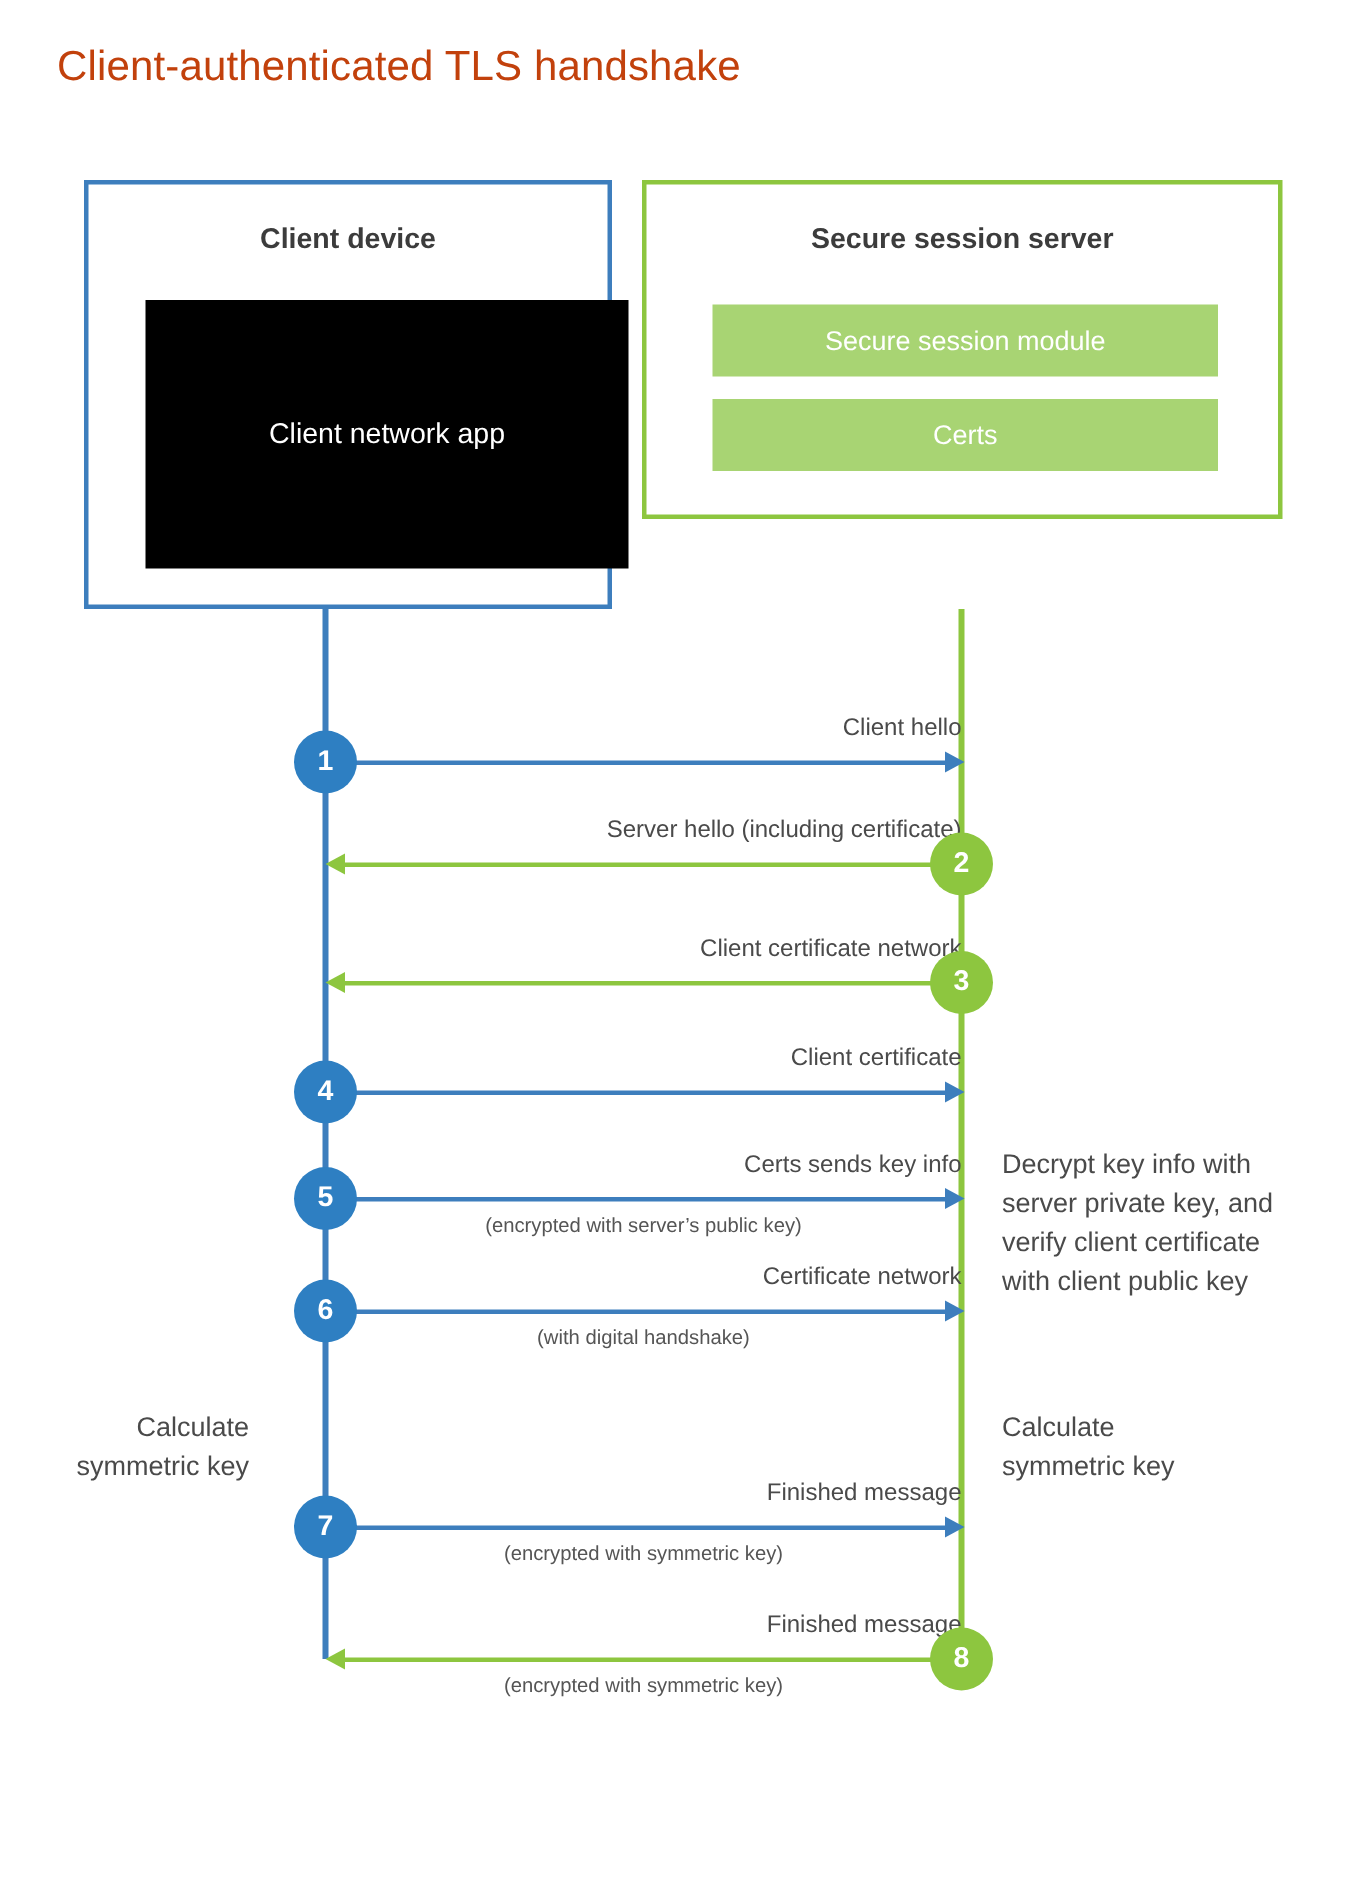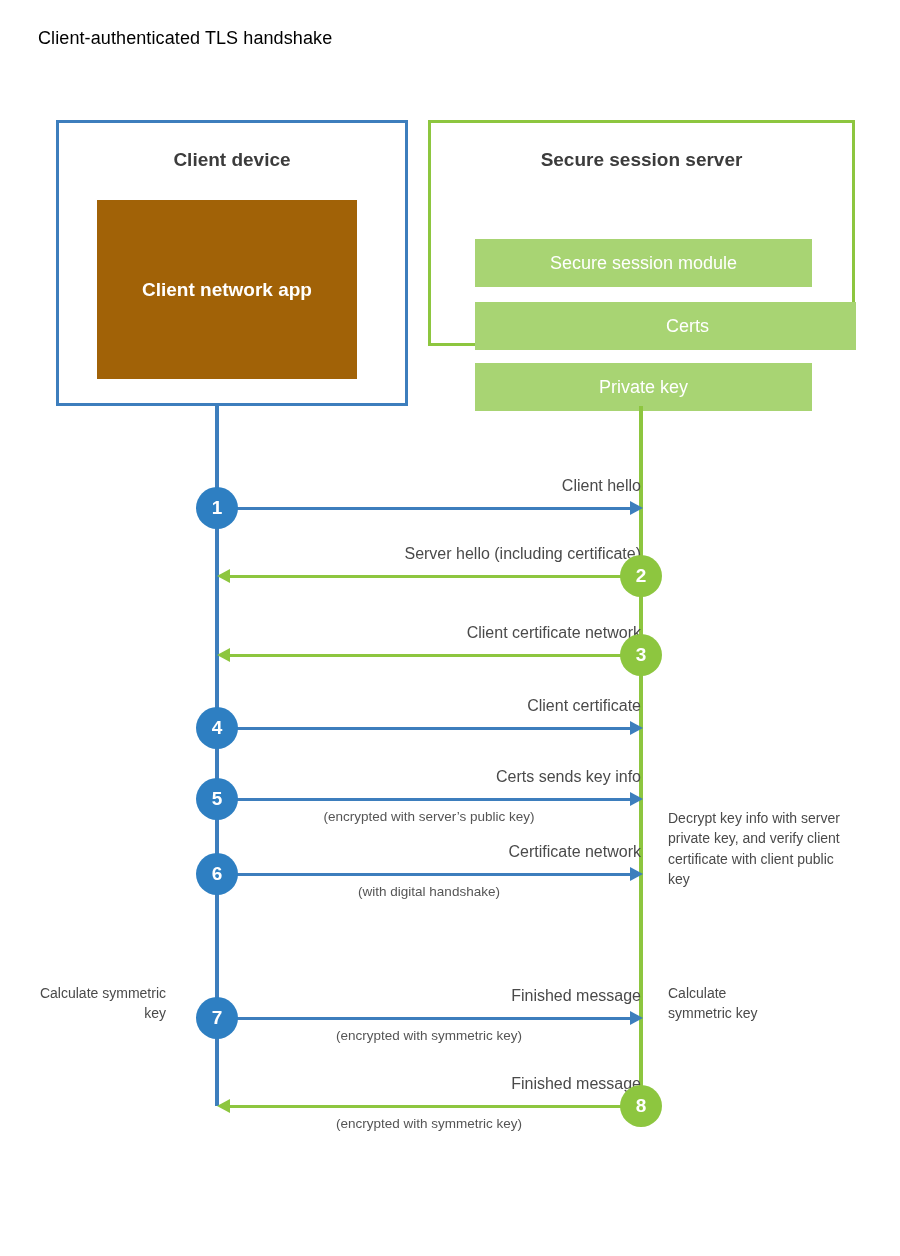--- a/index.html
+++ b/index.html
@@ -6,48 +6,48 @@
   body{
     width:900px;height:1256px;background:#ffffff;
     font-family:"Liberation Sans", sans-serif;
     -webkit-font-smoothing:antialiased;
   }
   .stage{position:relative;width:900px;height:1256px;overflow:hidden;}
 
   
   .title{
     position:absolute;left:38px;top:28px;
-    font-size:18px;font-weight:400;color:#000000;
+    font-size:28px;font-weight:400;color:#c2410c;
     letter-spacing:.1px;white-space:nowrap;
   }
 
   
   .party-box{position:absolute;background:#fff;box-sizing:border-box;}
   .party-box.client{left:56px;top:120px;width:352px;height:286px;border:3px solid #3d7ebd;}
   .party-box.server{left:428px;top:120px;width:427px;height:226px;border:3px solid #8dc63f;}
   .party-title{
     position:absolute;left:0;right:0;top:26px;text-align:center;
     font-size:19px;font-weight:700;color:#3c3c3c;
   }
 
   .client-app{
-    position:absolute;left:38px;top:77px;width:260px;height:179px;
-    background:#a16207;color:#fff;
+    position:absolute;left:38px;top:77px;width:322px;height:179px;
+    background:#000000;color:#fff;
     display:flex;align-items:center;justify-content:center;text-align:center;
-    font-size:19px;line-height:1.35;font-weight:700;
+    font-size:19px;line-height:1.35;font-weight:400;
   }
 
   .mod{
     position:absolute;left:44px;width:337px;height:48px;
     background:#a8d473;color:#fff;
     display:flex;align-items:center;justify-content:center;
-    font-size:18px;font-weight:400;margin-top:36px;
+    font-size:18px;font-weight:400;
   }
   .mod.m0{top:80px;}
-  .mod.m1{top:143px;padding-left:44px;}
+  .mod.m1{top:143px;}
   .mod.m2{top:204px;}
 
   
   .lifeline{position:absolute;width:4px;}
   .lifeline.client{left:215px;background:#3d7ebd;}
   .lifeline.server{left:639px;background:#8dc63f;}
 
   
   .msg{position:absolute;height:0;}
   .msg .line{position:absolute;height:3px;top:0;}
@@ -75,42 +75,41 @@
   .step{
     position:absolute;width:42px;height:42px;border-radius:50%;
     display:flex;align-items:center;justify-content:center;
     color:#fff;font-size:19px;font-weight:700;
   }
   .step.blue{background:#2e7fc2;left:196px;}
   .step.green{background:#8dc63f;left:620px;}
 
   
   .note{
-    position:absolute;font-size:14px;line-height:1.45;color:#4a4a4a;margin-top:45px;
+    position:absolute;font-size:18px;line-height:1.45;color:#4a4a4a;
   }
   .note.right{left:668px;width:190px;text-align:left;}
   .note.left-side{left:28px;width:138px;text-align:right;}
 </style>
 </head>
 <body>
 
 <div class="stage">
 
   <div class="title">Client-authenticated TLS handshake</div>
 
   <div class="party-box client">
     <div class="party-title">Client device</div>
     <div class="client-app">Client network app</div>
   </div>
 
   <div class="party-box server">
     <div class="party-title">Secure session server</div>
     <div class="mod m0">Secure session module</div>
     <div class="mod m1">Certs</div>
-    <div class="mod m2">Private key</div>
   </div>
 
   <div class="lifeline client" style="top:406px;height:700px;"></div>
   <div class="lifeline server" style="top:406px;height:700px;"></div>
 
   <div class="note right" style="top:763px;">Decrypt key info with server private key, and verify client certificate with client public key</div>
   <div class="note left-side" style="top:938px;">Calculate symmetric key</div>
   <div class="note right" style="top:938px;width:120px;">Calculate symmetric key</div>
 
   <div id="messages">

